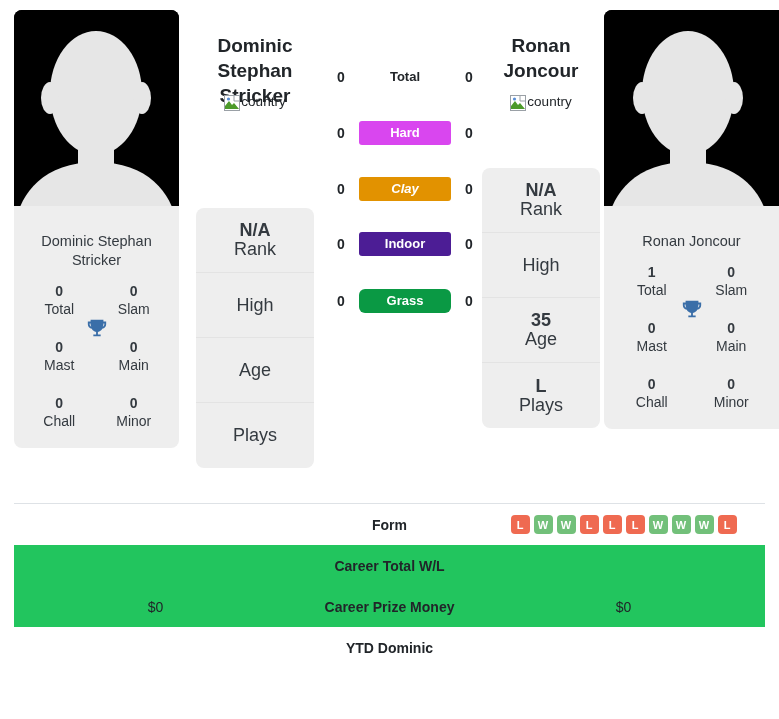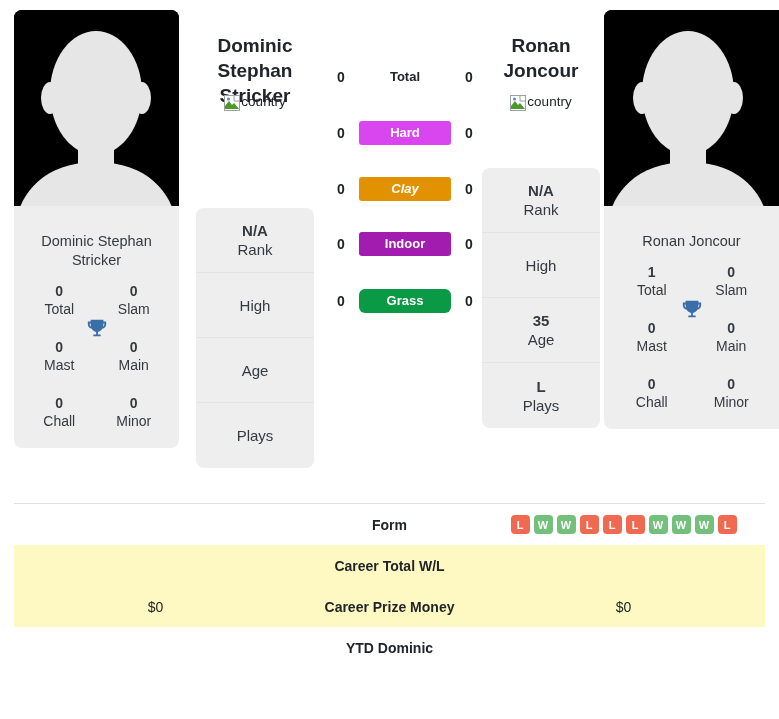--- a/index.html
+++ b/index.html
@@ -85,21 +85,21 @@
   }
   .info-card.left  { left: 196px; top: 208px; }
   .info-card.right { left: 482px; top: 168px; }
 
   .info-row {
     height: 65px;
     display: flex;
     flex-direction: column;
     align-items: center;
     justify-content: center;
-    font-size: 15px;
+    font-size: 18px;
     line-height: 19px;
     color: #343a40;
     border-bottom: 1px solid #e3e3e3;
   }
   .info-row:last-child { border-bottom: none; }
   .info-row .v { font-weight: bold; }
 
   
   .hdr-name {
     position: absolute;
@@ -175,21 +175,21 @@
     left: 14px;
     top: 504px;
     width: 751px;
   }
   .brow {
     position: relative;
     height: 41px;
     display: flex;
     align-items: flex-end;
   }
-  .brow.striped { background: #fef9c3; }
+  .brow.striped { background: #22c55e; }
   .bcell {
     font-size: 14px;
     color: #212529;
     display: flex;
     align-items: center;
     justify-content: center;
     height: 100%;
   }
   .bcell.lhs { width: 283px; }
   .bcell.mid { width: 185px; font-weight: bold; }
@@ -384,21 +384,21 @@
     <span class="h2h-label badge" style="background: #d946ef;">Hard</span>
     <span class="h2h-score">0</span>
   </div>
   <div class="h2h-row" id="h2h-2" style="top:177px">
     <span class="h2h-score">0</span>
     <span class="h2h-label badge" style="background: rgb(226, 146, 0); font-style: italic;">Clay</span>
     <span class="h2h-score">0</span>
   </div>
   <div class="h2h-row" id="h2h-3" style="top:232px">
     <span class="h2h-score">0</span>
-    <span class="h2h-label badge" style="background: #a21caf;">Indoor</span>
+    <span class="h2h-label badge" style="background: #4c1d95;">Indoor</span>
     <span class="h2h-score">0</span>
   </div>
   <div class="h2h-row" id="h2h-4" style="top:289px">
     <span class="h2h-score">0</span>
     <span class="h2h-label badge" style="background: rgb(10, 153, 68); border-radius: 6px;">Grass</span>
     <span class="h2h-score">0</span>
   </div>
 
   <div class="divider"></div>
 

